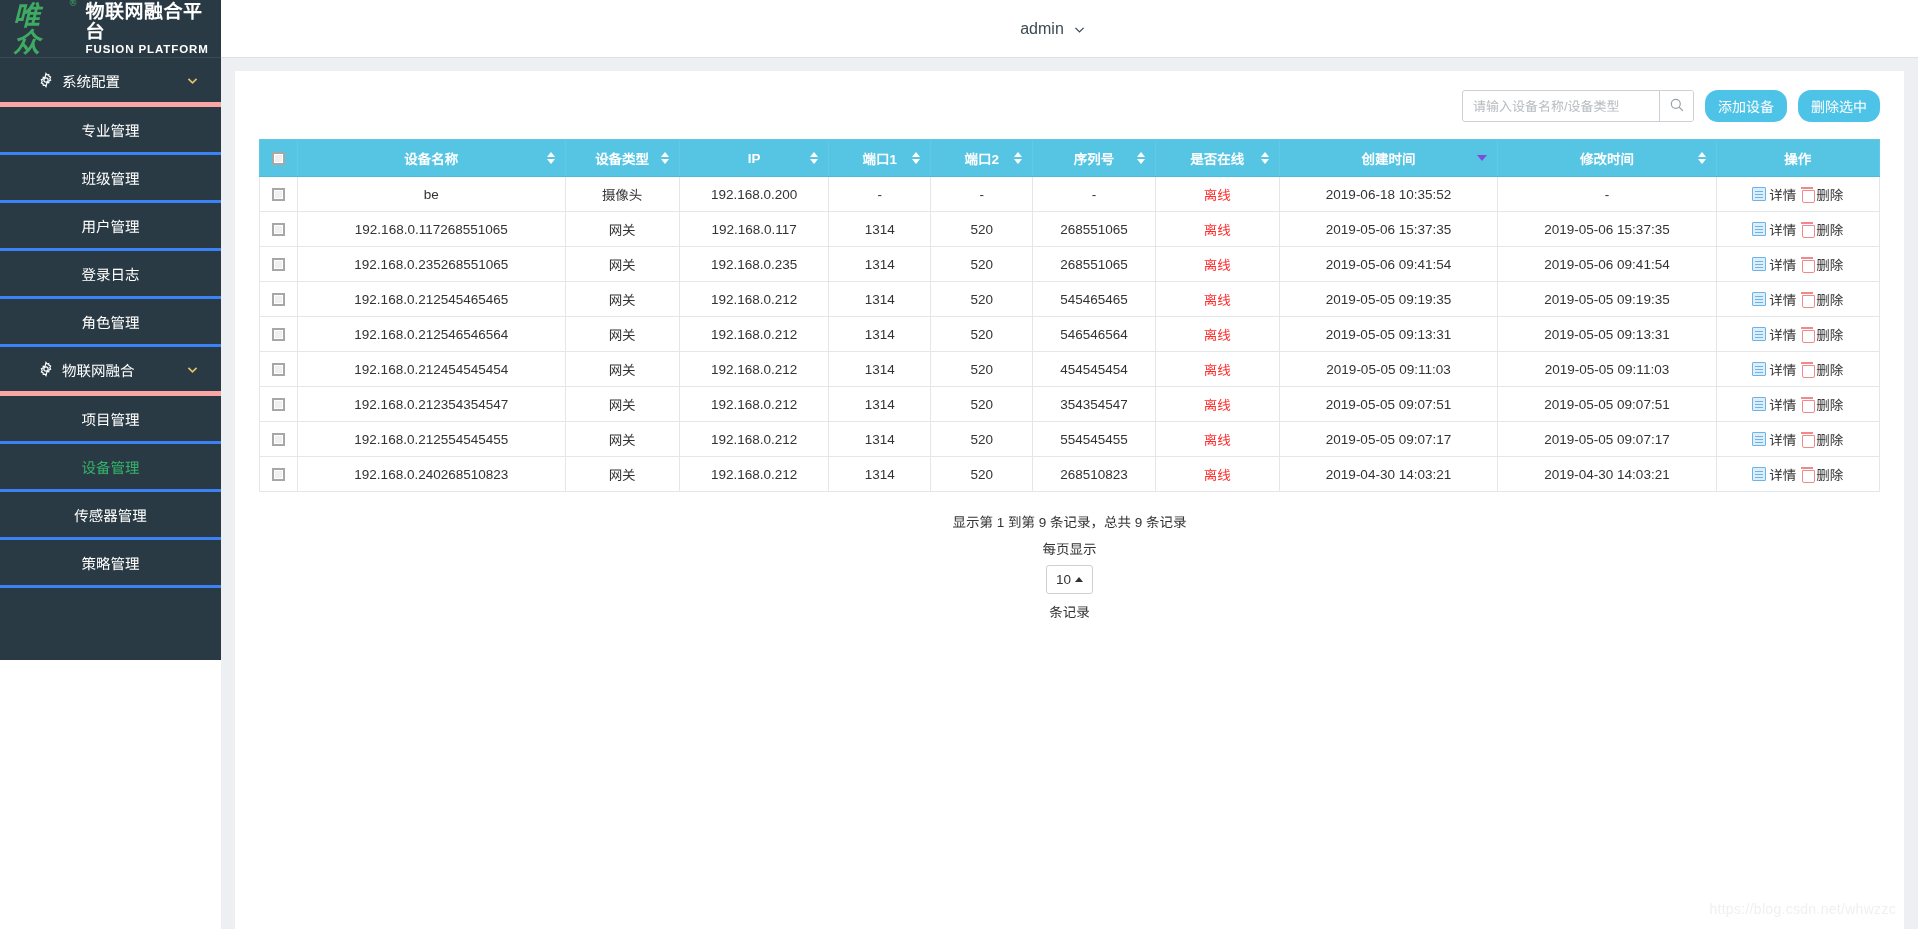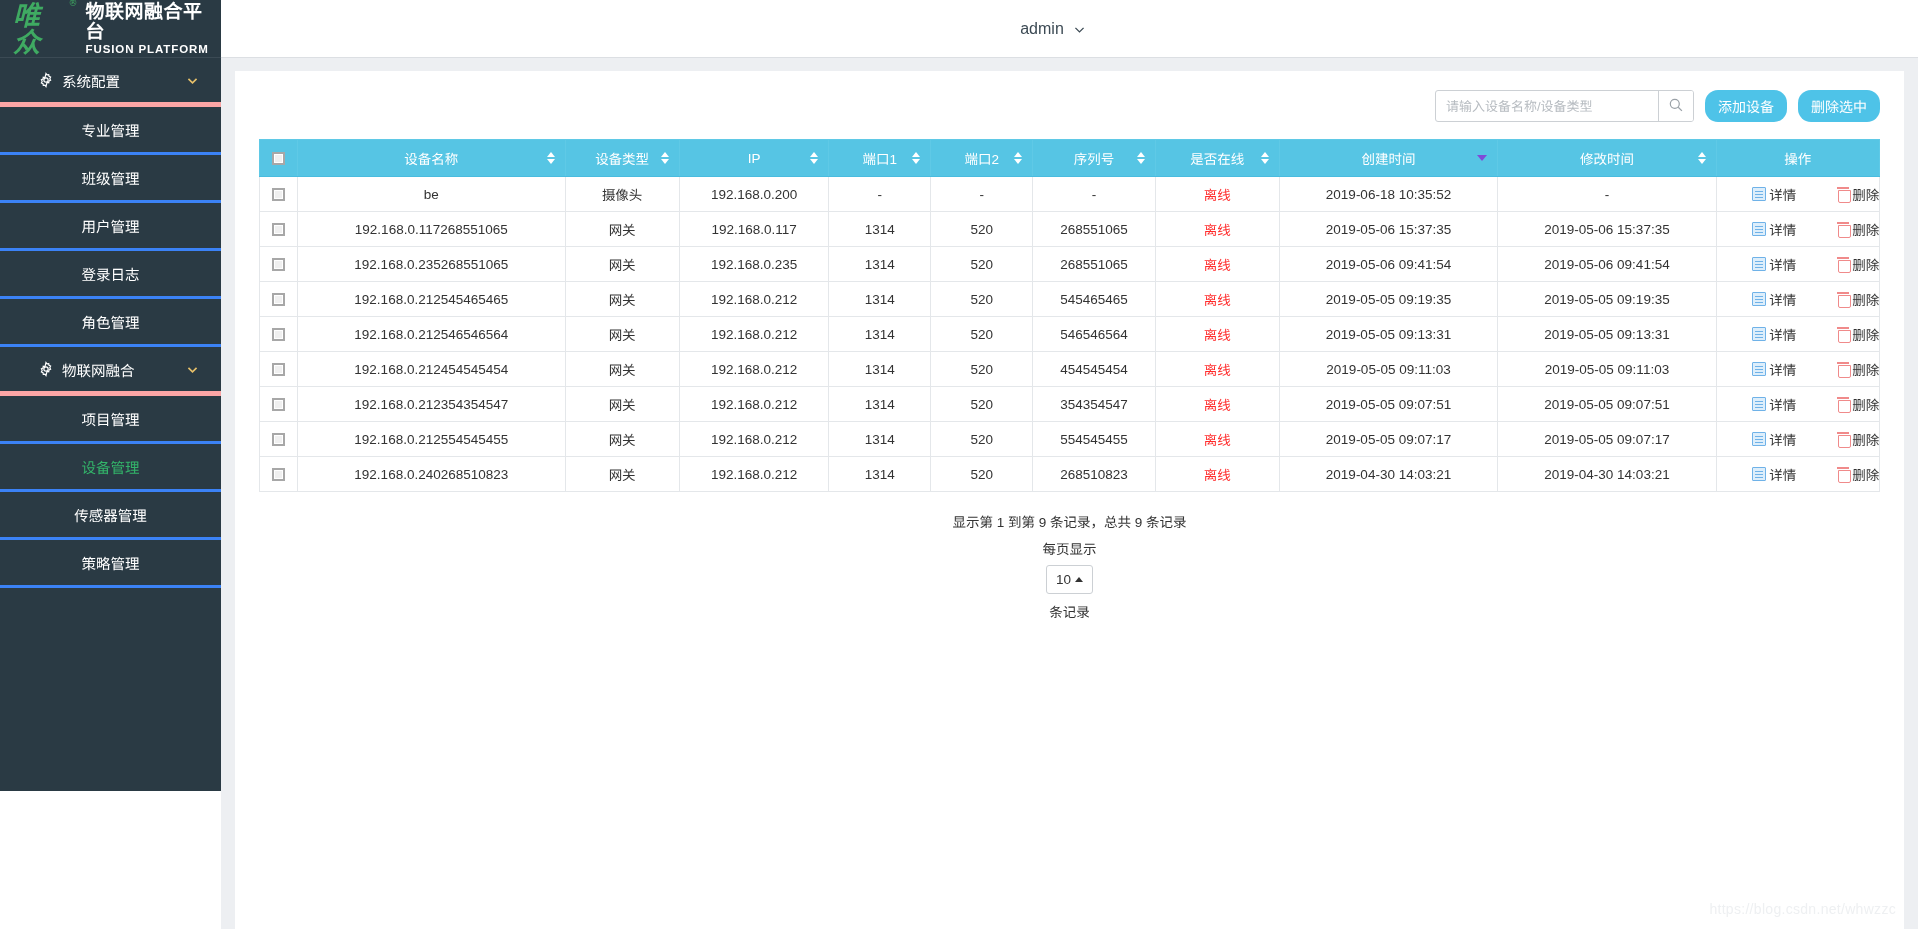--- a/index.html
+++ b/index.html
@@ -15,21 +15,21 @@
     position: relative;
     width: 1918px; height: 929px;
     display: flex;
     background: #ffffff;
   }
 
   
   .sidebar {
     width: 221px;
     min-width: 221px;
-    height: 791px;
+    height: 660px;
     background: #2a3a44;
     display: flex;
     flex-direction: column;
     position: relative;
     z-index: 5;
   }
   .logo-area {
     height: 58px;
     display: flex;
     align-items: center;
@@ -161,21 +161,21 @@
     justify-content: flex-end;
     align-items: center;
     gap: 11px;
     height: 34px;
     margin-bottom: 16px;
   }
   .search-box {
     display: flex;
     align-items: stretch;
     height: 32px;
-    width: 259px;
+    width: 232px;
     border: 1px solid #ccd0d4;
     border-radius: 3px;
     overflow: hidden;
     background: #fff;
   }
   .search-box input {
     flex: 1;
     border: none;
     outline: none;
     padding: 0 10px;
@@ -212,21 +212,21 @@
   table.grid {
     width: 100%;
     border-collapse: collapse;
     table-layout: fixed;
     font-size: 13.5px;
     color: #333333;
   }
   table.grid thead th {
     background: #56c5e4;
     color: #ffffff;
-    font-weight: normal;
+    font-weight: bold;
     font-size: 13.5px;
     height: 37px;
     border: 1px solid #5fc9e6;
     border-bottom: 1px solid #49bcdf;
     padding: 0 6px;
     position: relative;
     text-align: center;
     cursor: pointer;
     user-select: none;
   }
@@ -279,21 +279,21 @@
     cursor: pointer;
   }
 
   .actions {
     display: flex;
     align-items: center;
     justify-content: center;
     gap: 5px;
     font-size: 13.5px;
   }
-  .act { display: inline-flex; align-items: center; gap: 3px; cursor: pointer; color: #333; padding-left: 36px; }
+  .act { display: inline-flex; align-items: center; gap: 3px; cursor: pointer; color: #333; }
   .icon-detail {
     width: 14px; height: 14px;
     border: 1.6px solid #6fb2e8;
     background: #ddeefb;
     display: inline-block;
     position: relative;
     border-radius: 1px;
   }
   .icon-detail::before, .icon-detail::after {
     content: "";

